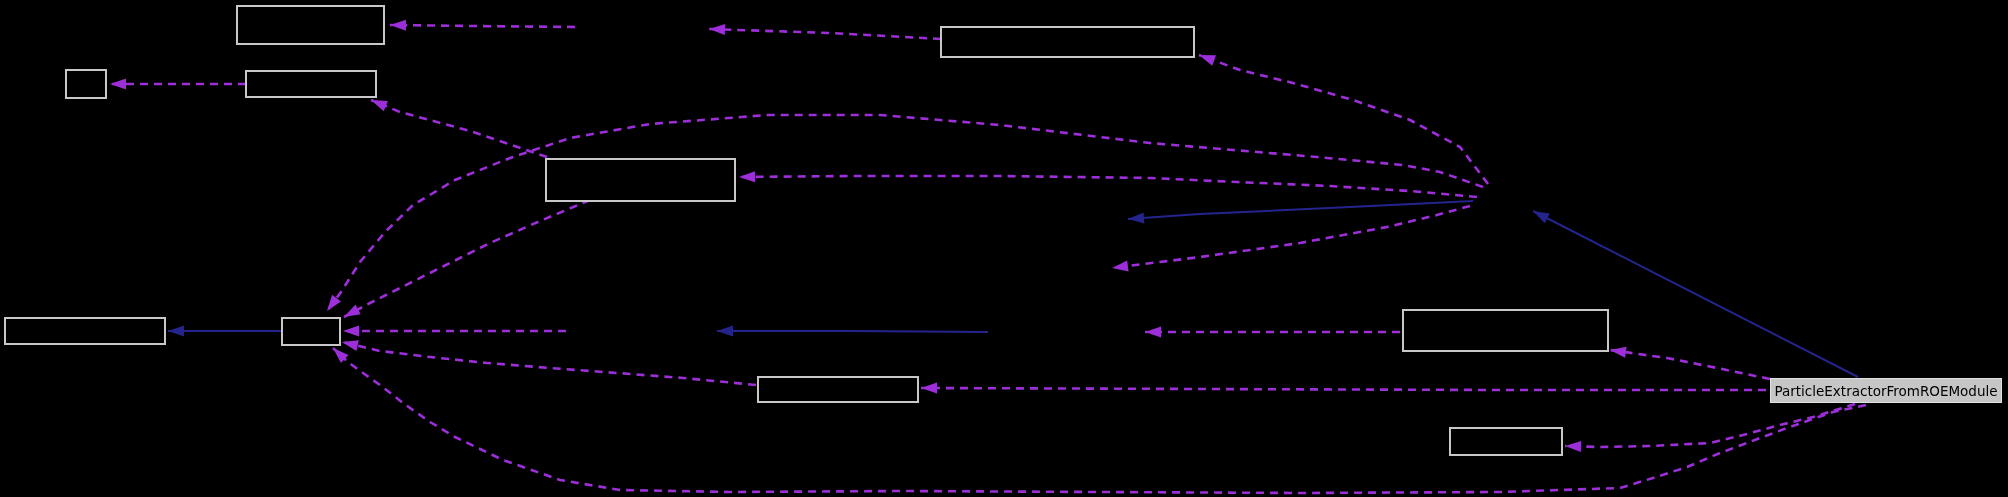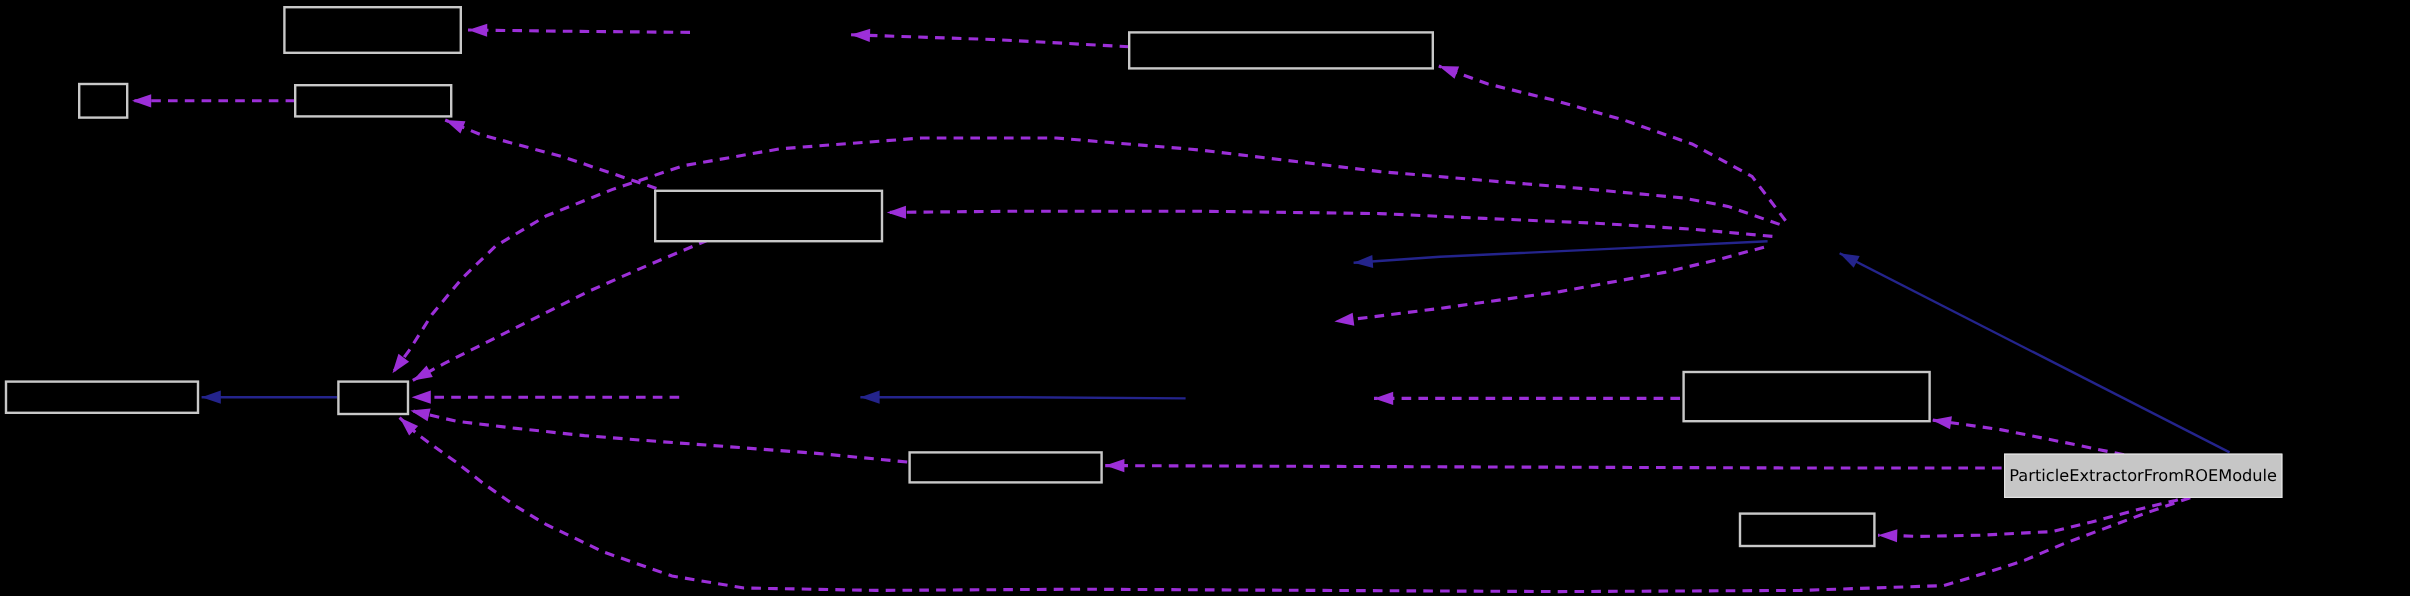--- a/index.html
+++ b/index.html
@@ -59,14 +59,14 @@
       <rect x="66" y="70" width="40" height="28" fill="#000000" stroke="#c8c8c8" stroke-width="2"></rect>
       <rect x="246" y="71" width="130" height="26" fill="#000000" stroke="#c8c8c8" stroke-width="2"></rect>
       <rect x="941" y="27" width="253" height="30" fill="#000000" stroke="#c8c8c8" stroke-width="2"></rect>
       <rect x="546" y="159" width="189" height="42" fill="#000000" stroke="#c8c8c8" stroke-width="2"></rect>
       <rect x="5" y="318" width="160" height="26" fill="#000000" stroke="#c8c8c8" stroke-width="2"></rect>
       <rect x="282" y="318" width="58" height="27" fill="#000000" stroke="#c8c8c8" stroke-width="2"></rect>
       <rect x="758" y="377" width="160" height="25" fill="#000000" stroke="#c8c8c8" stroke-width="2"></rect>
       <rect x="1403" y="310" width="205" height="41" fill="#000000" stroke="#c8c8c8" stroke-width="2"></rect>
       <rect x="1450" y="428" width="112" height="27" fill="#000000" stroke="#c8c8c8" stroke-width="2"></rect>
     </svg>
-  <div class="main-node" style="left: 1670px; top: 378px; width: 232px; height: 37px; background: rgb(198, 198, 198); border: 1.5px solid rgb(226, 226, 226); color: rgb(0, 0, 0);">ParticleExtractorFromROEModule</div>
+  <div class="main-node" style="left: 1770px; top: 378px; width: 232px; height: 25px; background: rgb(198, 198, 198); border: 1.5px solid rgb(226, 226, 226); color: rgb(0, 0, 0);">ParticleExtractorFromROEModule</div>
 </div>
 
 </body></html>

